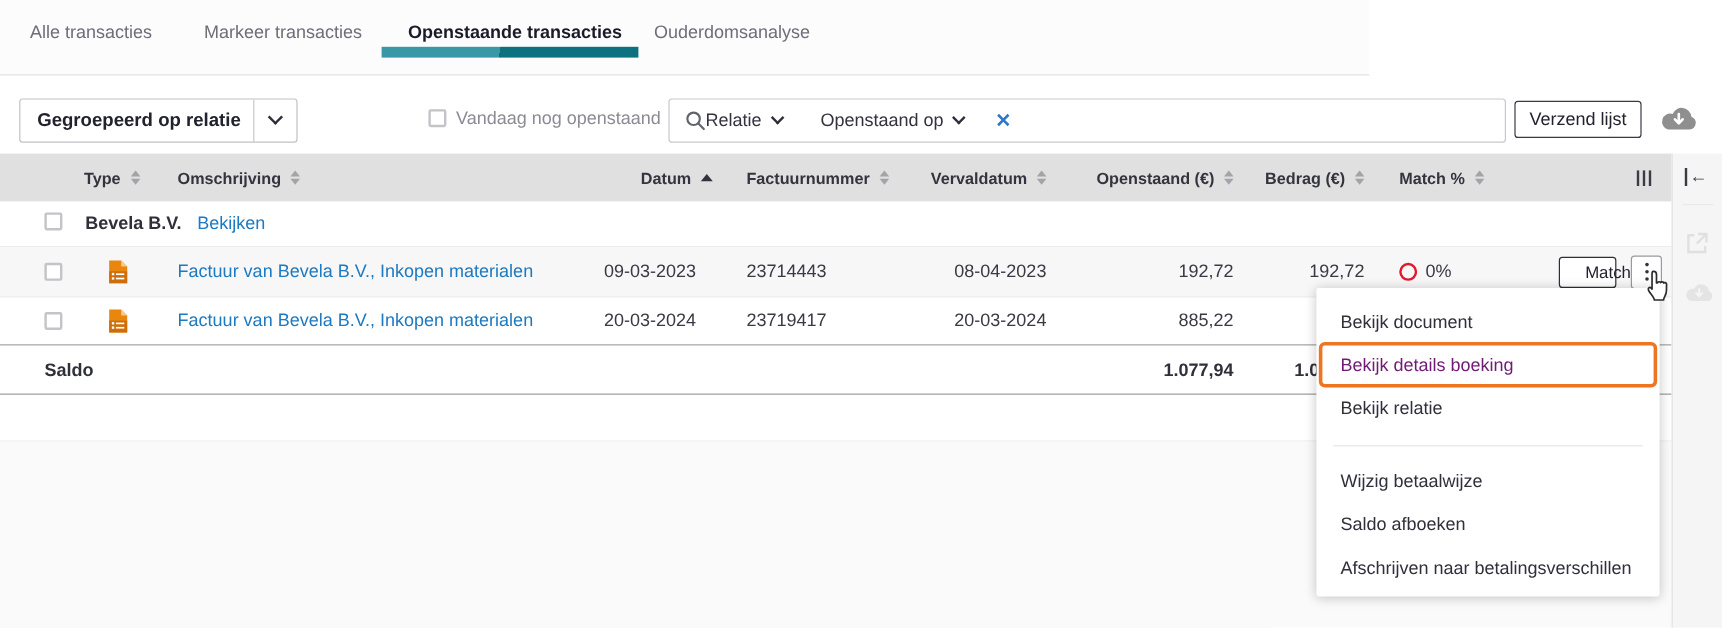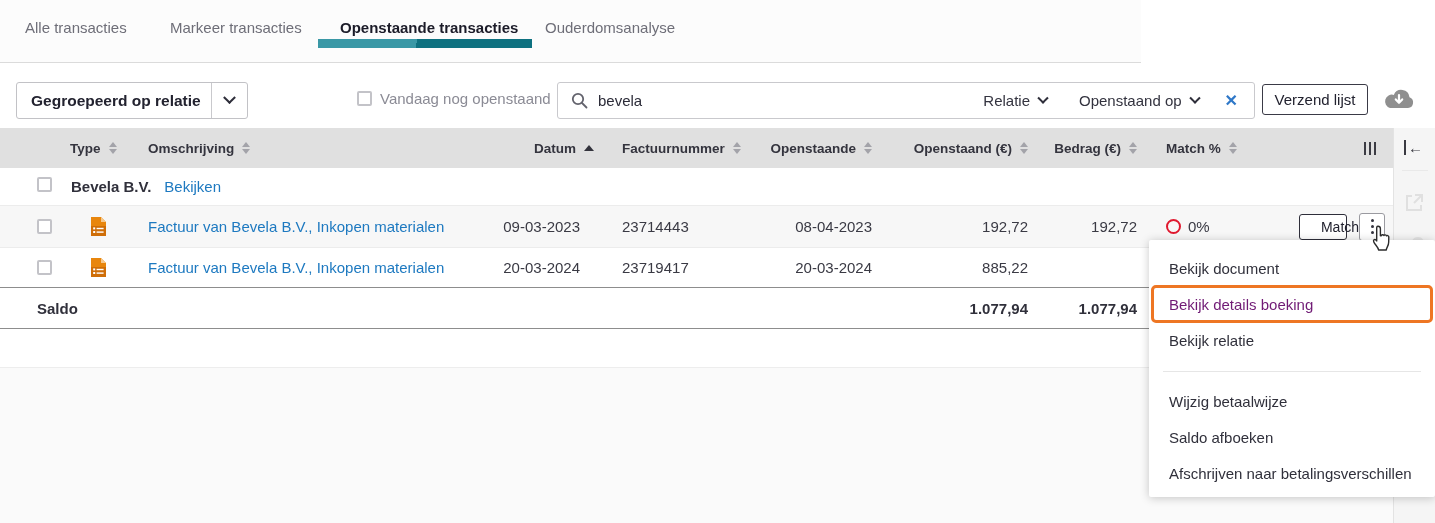--- a/index.html
+++ b/index.html
@@ -64,21 +64,21 @@
 
   
   .rightstrip { position:absolute; top:128px; left:1393px; width:42px; height:395px; background:#f5f5f5; border-left:1px solid #e3e3e3; }
   .collapse-ic { position:absolute; top:12px; left:10px; display:flex; align-items:center; gap:2px; cursor:pointer; }
   .collapse-ic .bar { width:2px; height:15px; background:#3a3a42; }
   .collapse-ic .arr { font-size:15px; color:#3a3a42; font-weight:700; line-height:1; }
   .strip-div { position:absolute; top:42px; left:8px; width:26px; height:1px; background:#e9e9e9; }
   .faint-ic { position:absolute; left:9px; }
 
   
-  .menu { position:absolute; left:1149px; top:240px; width:286px; height:257px; background:#fff; border-radius:2px; box-shadow:0 1px 10px rgba(0,0,0,0.22); z-index:20; }
+  .menu { position:absolute; left:1097px; top:240px; width:286px; height:257px; background:#fff; border-radius:2px; box-shadow:0 1px 10px rgba(0,0,0,0.22); z-index:20; }
   .mi { position:absolute; left:0; right:0; height:32px; display:flex; align-items:center; padding-left:20px; font-size:15px; color:#30303b; cursor:pointer; white-space:nowrap; }
   .mi-hl { position:absolute; left:2px; right:2px; top:45px; height:38px; border:3px solid #ee7623; border-radius:5px; background:#fff; display:flex; align-items:center; padding-left:15px; font-size:15px; color:#701a75; cursor:pointer; }
   .menu-div { position:absolute; top:131px; left:14px; right:14px; height:1px; background:#e6e6e6; }
 
   .cursor { position:absolute; left:1369px; top:224px; z-index:30; pointer-events:none; }
 </style>
 </head>
 <body>
 
 <div id="app">
@@ -102,21 +102,20 @@
     <div class="chk-wrap">
       <span class="cb"></span>
       <span class="chk-label">Vandaag nog openstaand</span>
     </div>
 
     <div class="searchbox">
       <svg class="mag" width="17" height="17" viewBox="0 0 17 17">
         <circle cx="7" cy="7" r="5.2" fill="none" stroke="#63636d" stroke-width="1.8"></circle>
         <line x1="11" y1="11" x2="15.5" y2="15.5" stroke="#63636d" stroke-width="1.8" stroke-linecap="round"></line>
       </svg>
-      <input type="text" value="bevela" style="">
       <div class="filter">
         <span>Relatie</span>
         <span class="chev"></span>
       </div>
       <span class="sep-gap1"></span>
       <div class="filter">
         <span>Openstaand op</span>
         <span class="chev"></span>
       </div>
       <span class="sep-gap2"></span>
@@ -156,21 +155,21 @@
           </span>
       </div>
       <div class="th al c5">
         <span>Factuurnummer</span>
         <span class="sort">
             <i class="tri-up"></i>
             <i class="tri-dn"></i>
           </span>
       </div>
       <div class="th ar c6">
-        <span>Openstaande</span>
+        <span>Vervaldatum</span>
         <span class="sort">
             <i class="tri-up"></i>
             <i class="tri-dn"></i>
           </span>
       </div>
       <div class="th ar c7">
         <span>Openstaand (€)</span>
         <span class="sort">
             <i class="tri-up"></i>
             <i class="tri-dn"></i>

